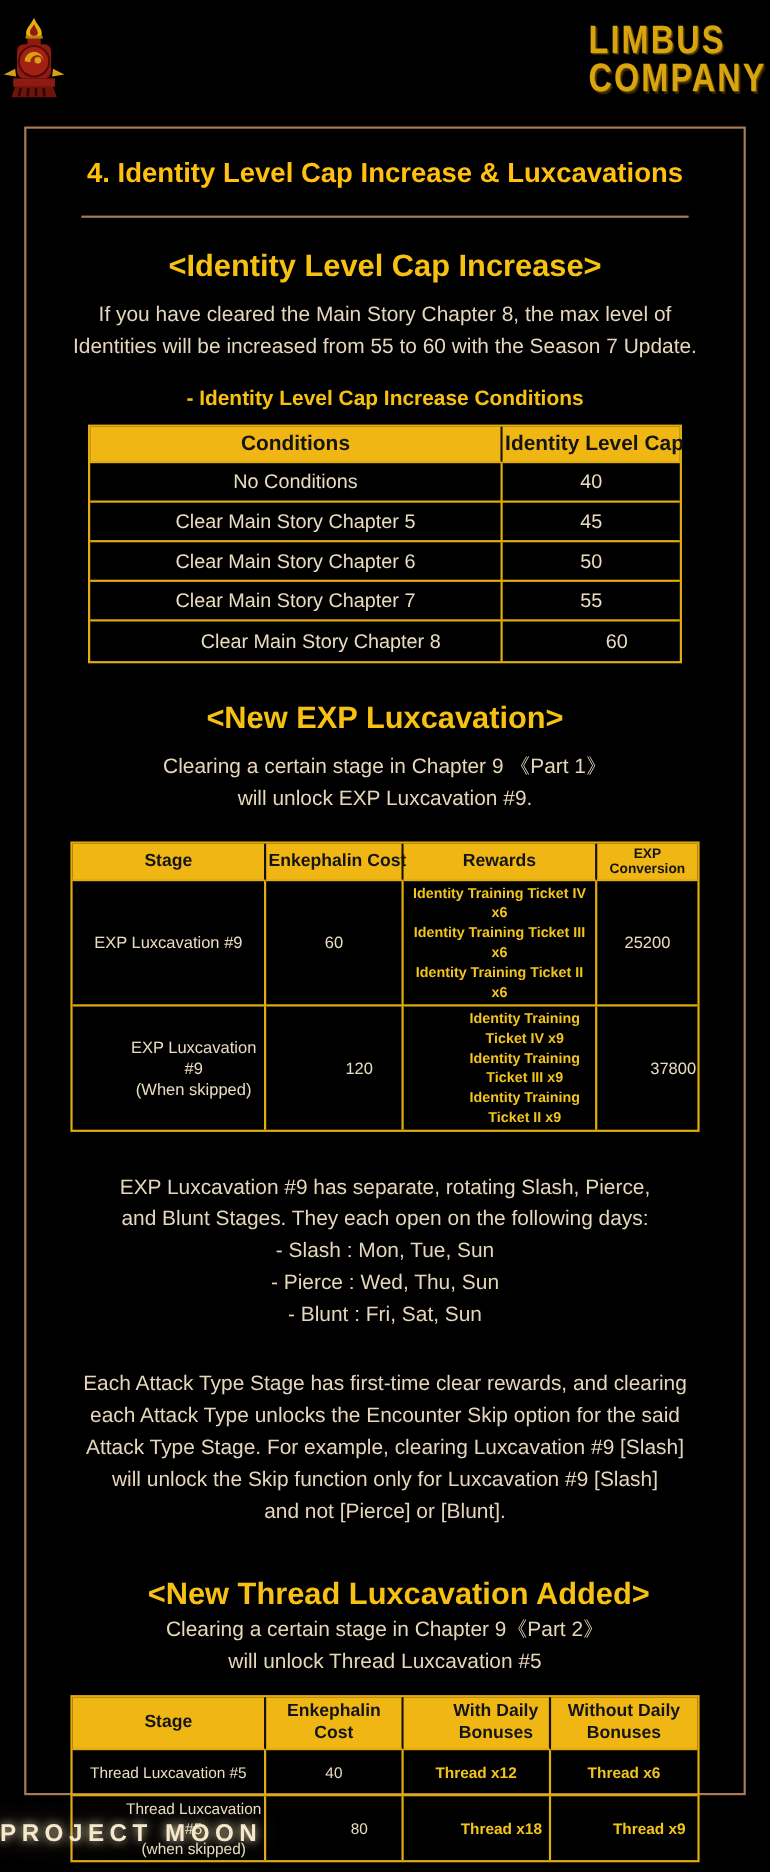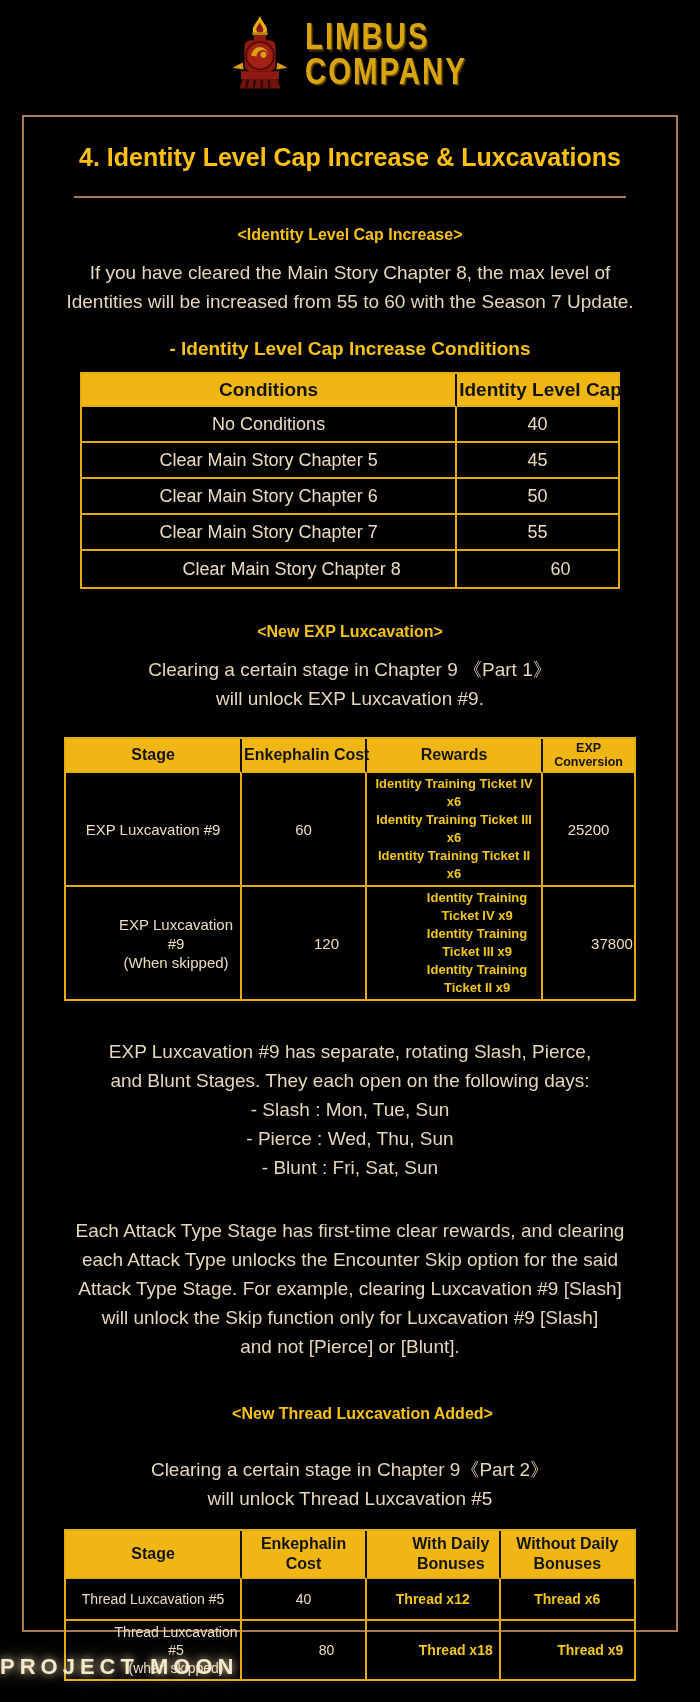--- a/index.html
+++ b/index.html
@@ -6,40 +6,40 @@
   html,body { width:700px; }
   body {
     height:1702px;
     background:#000;
     position:relative;
     font-family:"Liberation Sans", sans-serif;
     overflow:hidden;
   }
   
   .logo-bar{
-    display:flex; justify-content:center; align-items:center;
+    display:flex; justify-content:space-between; align-items:center;
     gap:14px; padding-top:8px; height:100px;
   }
   .logo-glyph{ width:62px; height:82px; }
   .logo-text{
     font-weight:bold; font-size:30px; line-height:.95;
     letter-spacing:2px; color:#d9a50f;
     transform:scale(.98,1.2); transform-origin:left center;
     text-shadow:1px 1px 0 #6e4e04, 2px 2px 0 #2e2101;
   }
   
   .content-box{
     position:absolute; left:22px; top:115px;
     width:656px; height:1517px;
     border:2px solid #a87b56;
     background:#000; text-align:center;
   }
   .page-title{ margin-top:26px; font-size:25px; font-weight:bold; color:#ffc011;text-align:center; }
   .title-divider{ border:none; border-top:2px solid #a87b56; width:552px; margin:24px auto 0; }
-  .sec-heading{ font-size:16px; font-weight:bold; color:#f7c114; }
+  .sec-heading{ font-size:28px; font-weight:bold; color:#f7c114; }
   .mt-cap{ margin-top:28px; }
   .mt-exp{ margin-top:34px; }
   .mt-thread{ margin-top:44px;padding-left:25px; }
   .body-block{ margin-top:14px; }
   .body-line{ color:#e6d7bb; font-size:19px; line-height:29px; }
   .table-caption{ margin-top:22px; font-size:19px; font-weight:bold; color:#f7c114; }
   
   table{ border-spacing:0; border:2px solid #e2ab0e; margin:0 auto; table-layout:fixed; }
   th{
     background:#f0b714; color:#141414; font-weight:bold;
@@ -202,21 +202,21 @@
 
   <div class="body-block" style="margin-top:34px;">
     <div class="body-line">Each Attack Type Stage has first-time clear rewards, and clearing</div>
     <div class="body-line">each Attack Type unlocks the Encounter Skip option for the said</div>
     <div class="body-line">Attack Type Stage. For example, clearing Luxcavation #9 [Slash]</div>
     <div class="body-line">will unlock the Skip function only for Luxcavation #9 [Slash]</div>
     <div class="body-line">and not [Pierce] or [Blunt].</div>
   </div>
 
   <div class="sec-heading mt-thread">&lt;New Thread Luxcavation Added&gt;</div>
-  <div class="body-block" style="margin-top:32px;">
+  <div class="body-block" style="margin-top:2px;">
     <div class="body-line">Clearing a certain stage in Chapter 9《Part 2》</div>
     <div class="body-line">will unlock Thread Luxcavation #5</div>
   </div>
 
   <table class="t3">
     <tbody>
         <tr>
       <th class="c1">Stage</th>
       <th class="c2">Enkephalin Cost</th>
       <th class="c3">With Daily Bonuses</th>

